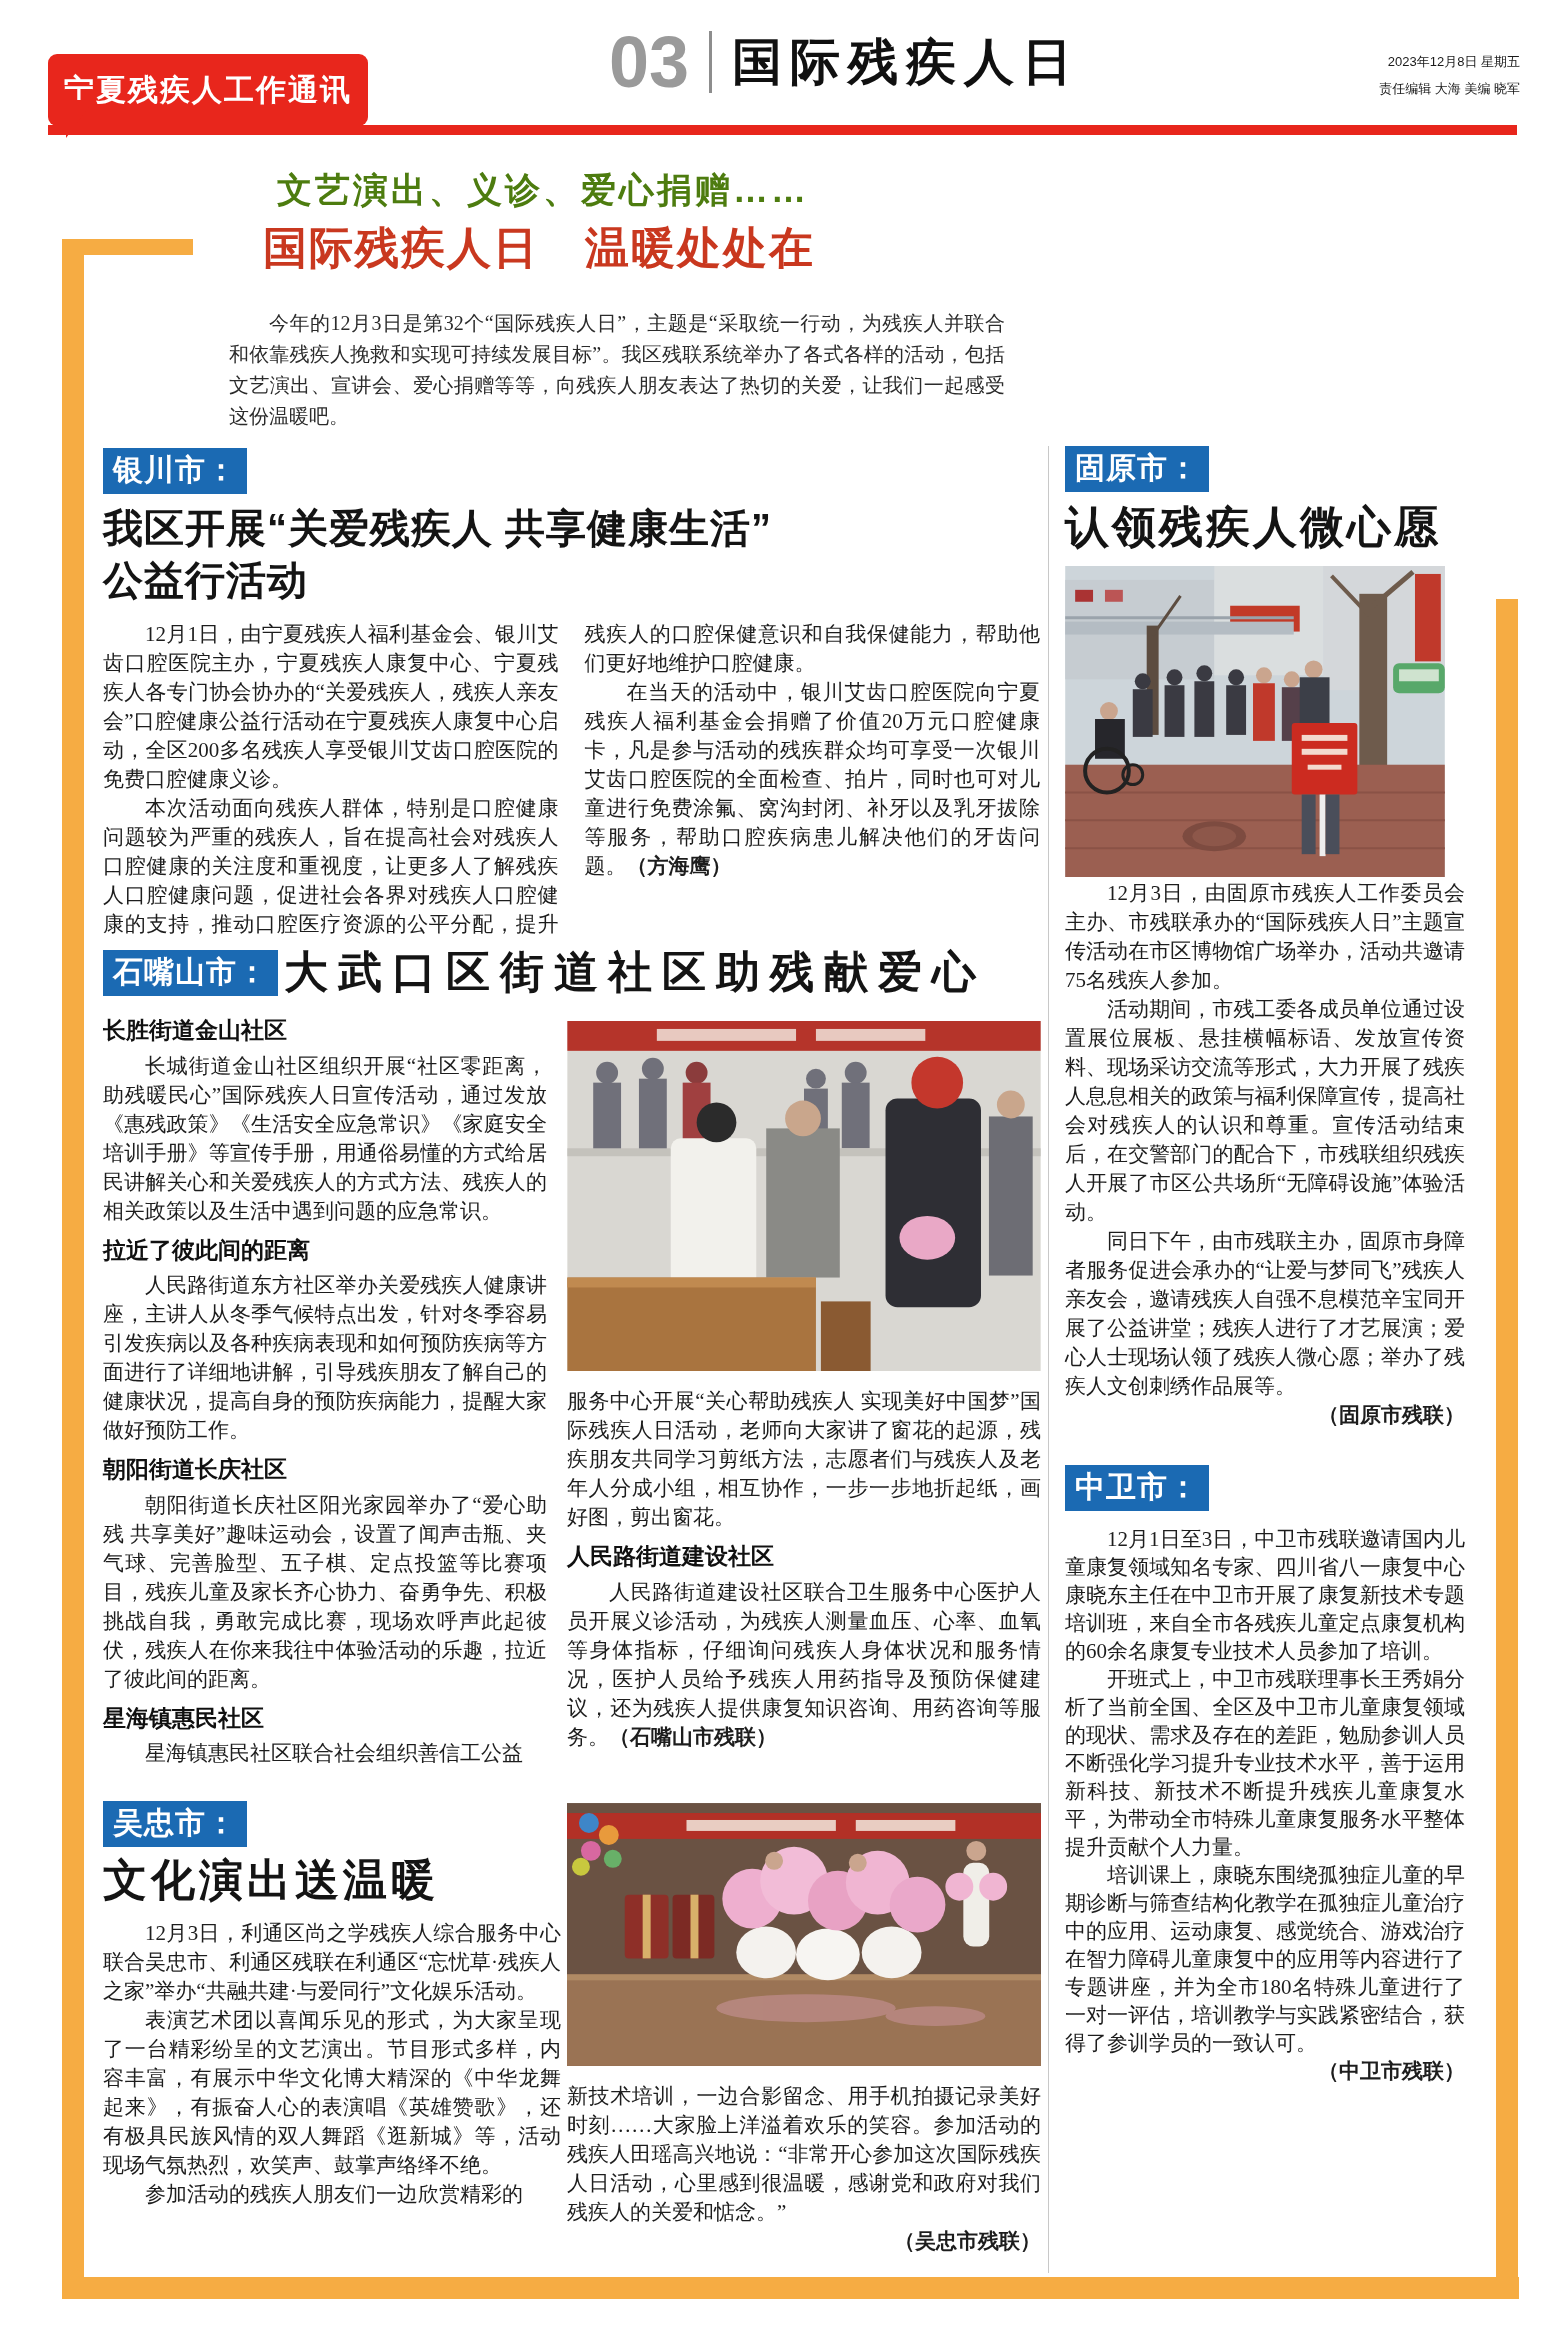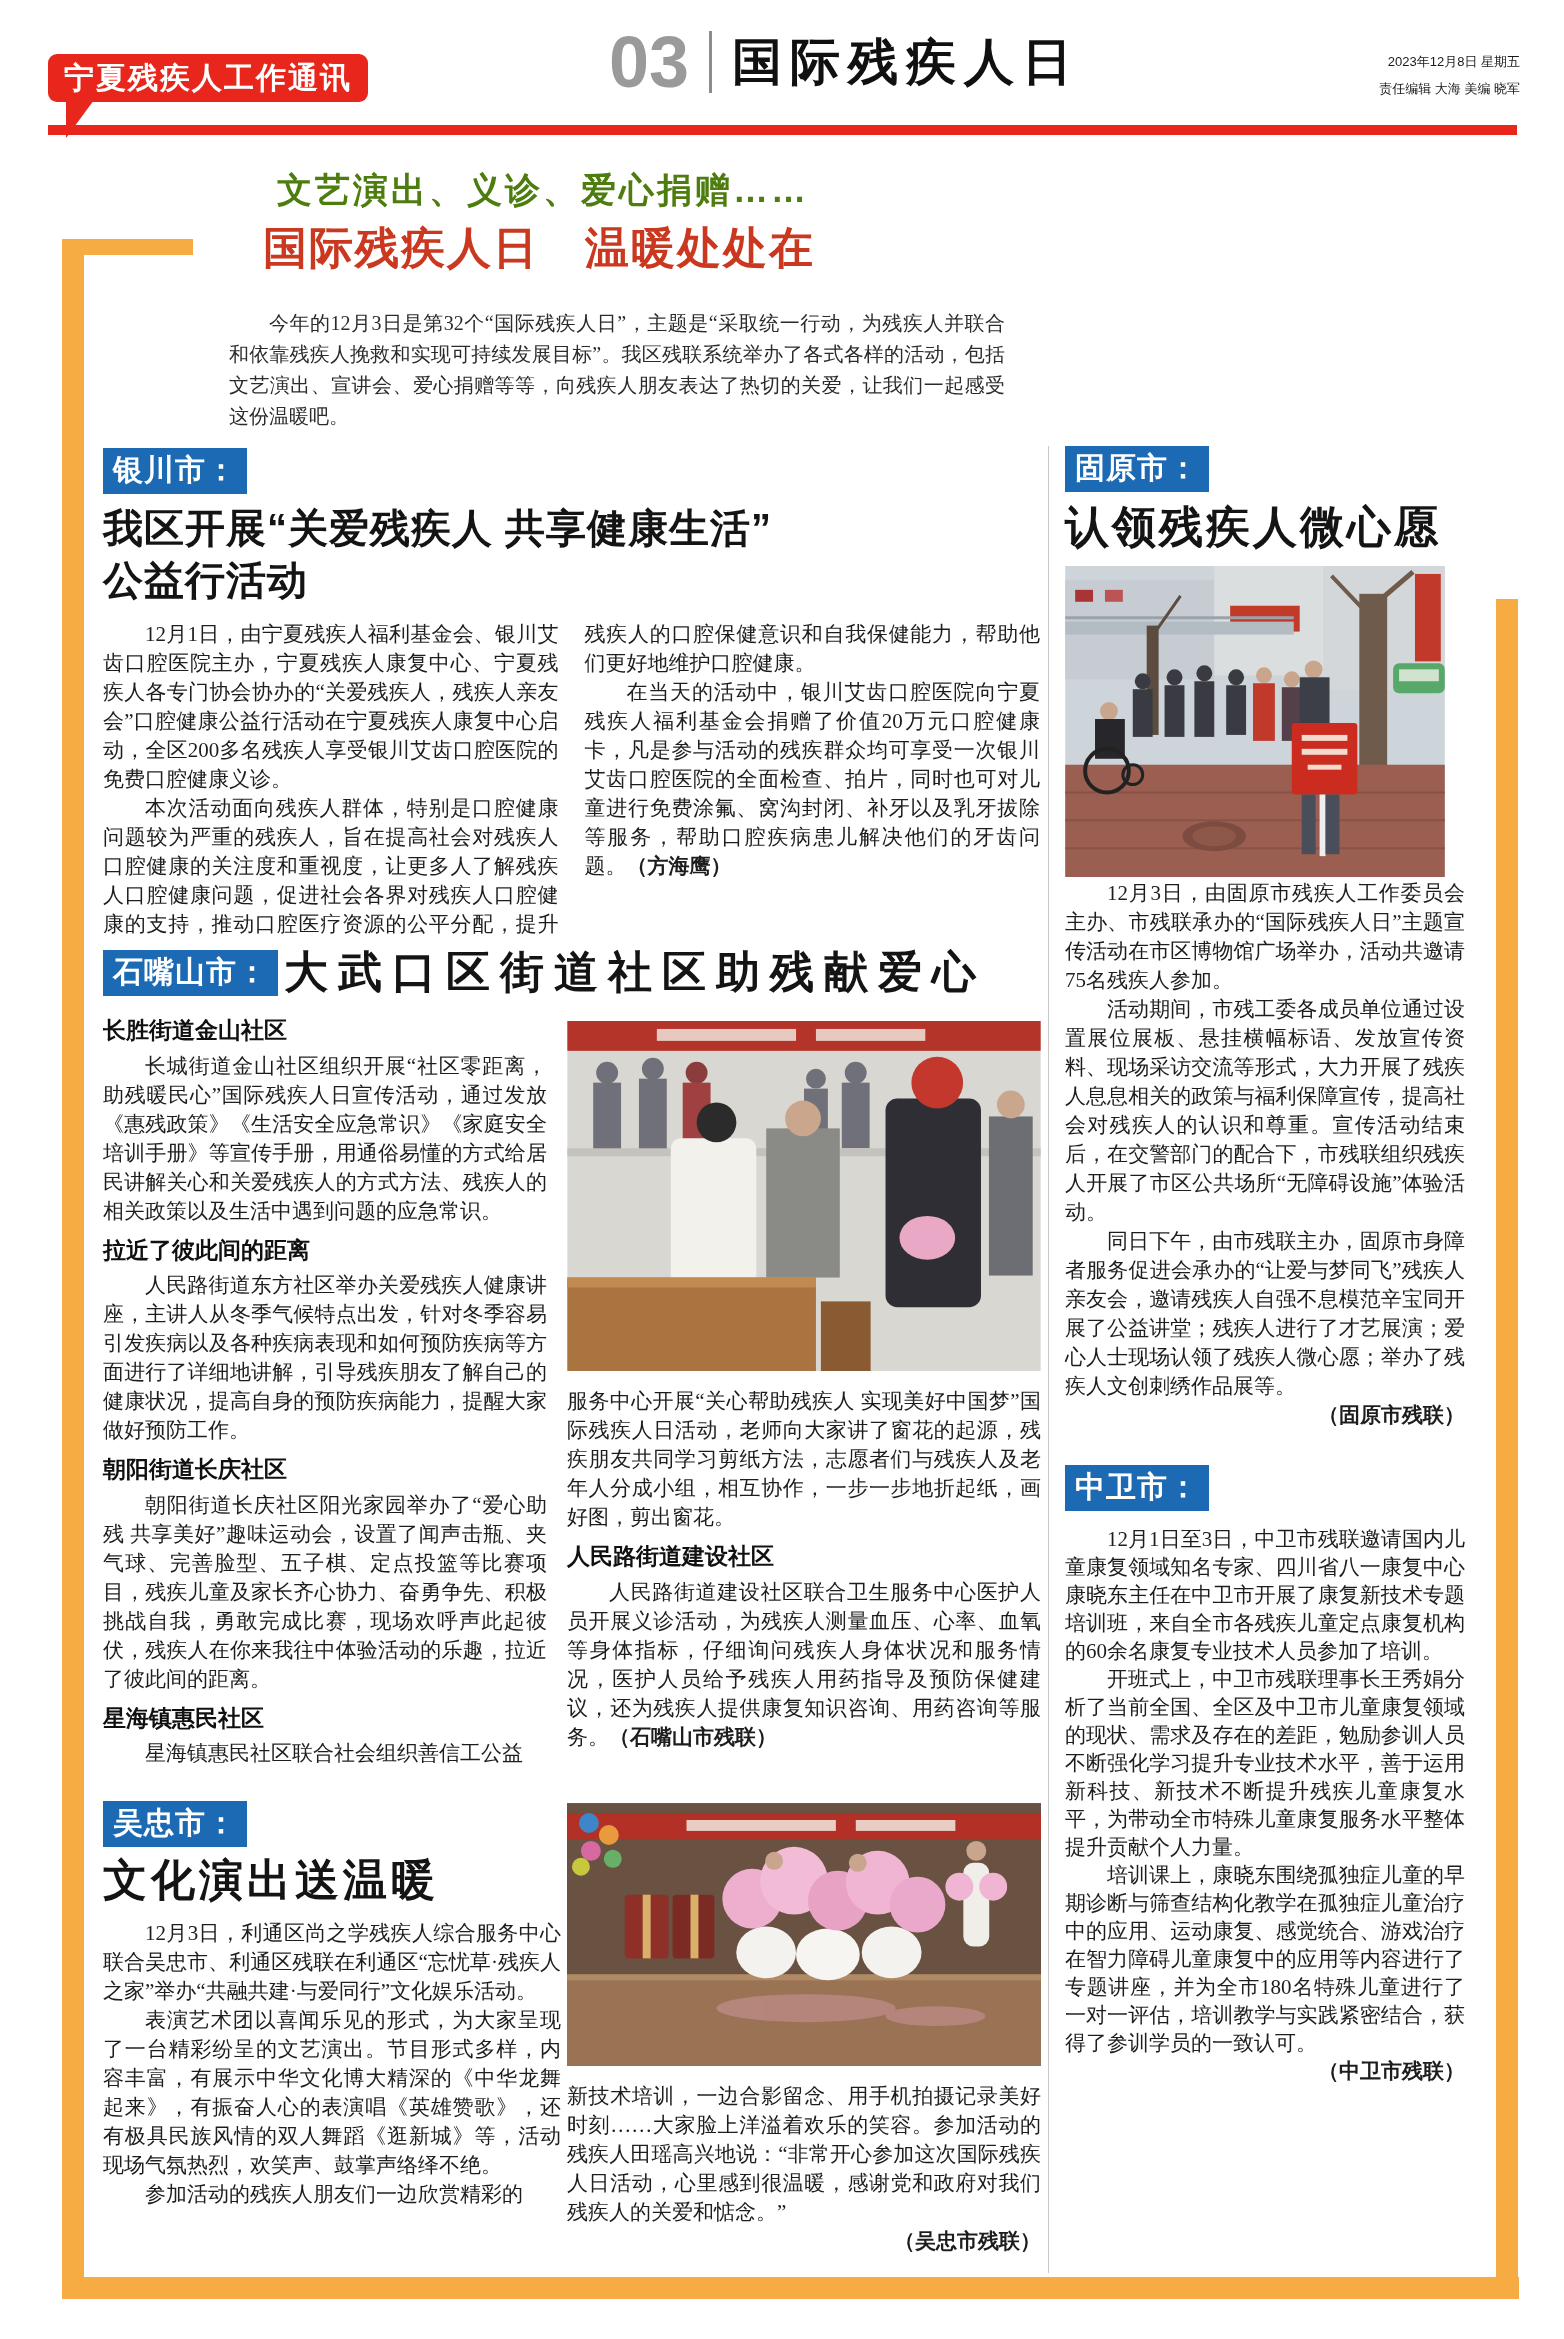--- a/index.html
+++ b/index.html
@@ -5,21 +5,21 @@
   html,body{margin:0;padding:0;}
   body{
     width:1564px;height:2339px;position:relative;background:#ffffff;
     font-family:"Liberation Sans","DejaVu Sans",sans-serif;color:#1e1e1e;
     overflow:hidden;
   }
   .abs{position:absolute;}
   
   .badge{
     background:#e8261c;color:#fff;font-weight:bold;font-size:30px;line-height:48px;
-    padding:0 16px;border-radius:9px;letter-spacing:2px;
+    padding:12px 16px;border-radius:9px;letter-spacing:2px;
   }
   .badge-tail{
     width:0;height:0;border-top:38px solid #e8261c;border-right:28px solid transparent;
   }
   .mast-center{display:flex;align-items:center;gap:20px;}
   .page-no{font-size:72px;font-weight:bold;color:#9a9a9a;line-height:1;}
   .mast-divider{width:3px;height:62px;background:#8d8d8d;}
   .page-topic{font-size:50px;font-weight:900;color:#101010;letter-spacing:8px;}
   .mast-right{text-align:right;font-size:13px;line-height:27px;color:#1a1a1a;}
   .red-rule{background:#e8261c;height:10px;}

